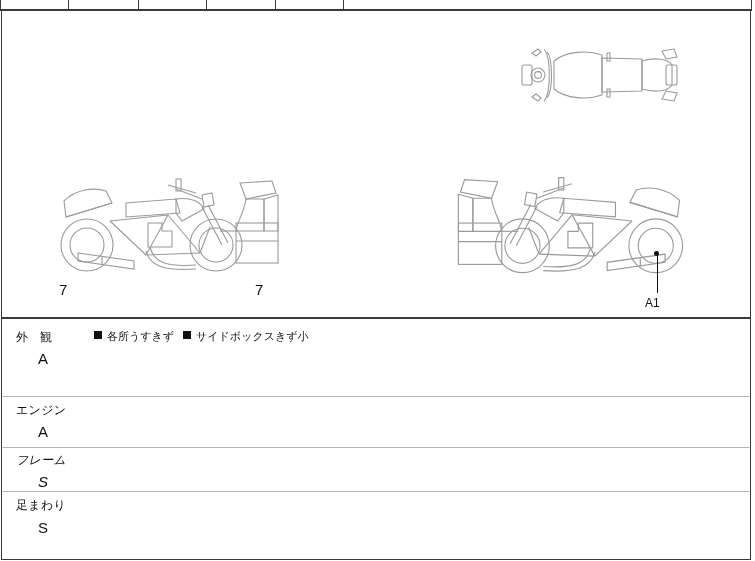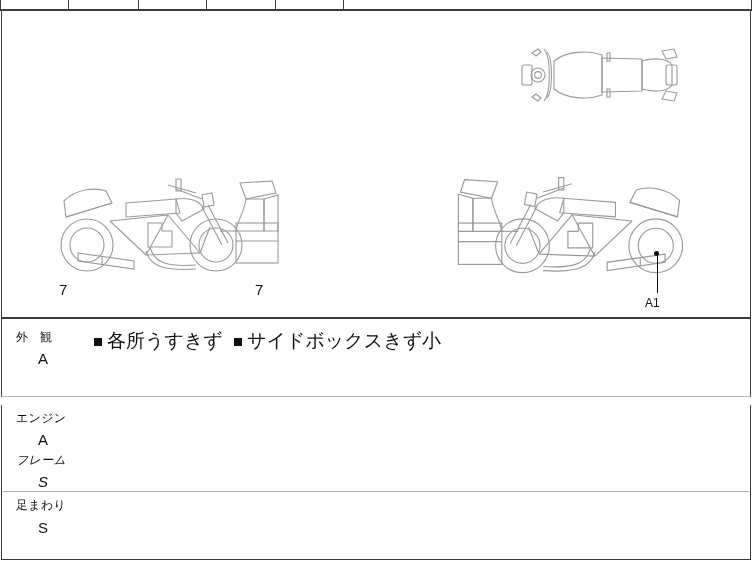--- a/index.html
+++ b/index.html
@@ -115,21 +115,21 @@
     width: 750px;
     box-sizing: border-box;
     border-left: 1px solid #3a3a3a;
     border-right: 1px solid #3a3a3a;
     background: #fff;
   }
   .cond-row.thin-bottom { border-bottom: 1px solid #b6b6b6; }
   .cond-row.last        { border-bottom: 1px solid #3a3a3a; }
 
   .row-exterior { top: 319px;  height: 78px; }
-  .row-engine   { top: 397px;  height: 51px; margin-top: 8px; }
+  .row-engine   { top: 397px;  height: 51px; }
   .row-frame    { top: 448px;  height: 44px; font-style: italic; }
   .row-legs     { top: 492px;  height: 68px; }
 
   .cat-name {
     position: absolute;
     left: 14px;
     font-size: 12px;
     line-height: 1;
     color: #111;
     white-space: nowrap;
@@ -148,21 +148,21 @@
   .row-engine .cat-grade   { top: 27px; }
   .row-frame .cat-name     { top: 6px; }
   .row-frame .cat-grade    { top: 26px; }
   .row-legs .cat-name      { top: 7px; }
   .row-legs .cat-grade     { top: 28px; }
 
   .notes {
     position: absolute;
     left: 92px;
     top: 12px;
-    font-size: 19px;
+    font-size: 11px;
     line-height: 1;
     color: #111;
     white-space: nowrap;
   }
   .note-item { margin-right: 6px; }
   .note-sq {
     display: inline-block;
     width: 8px;
     height: 8px;
     background: #111;

